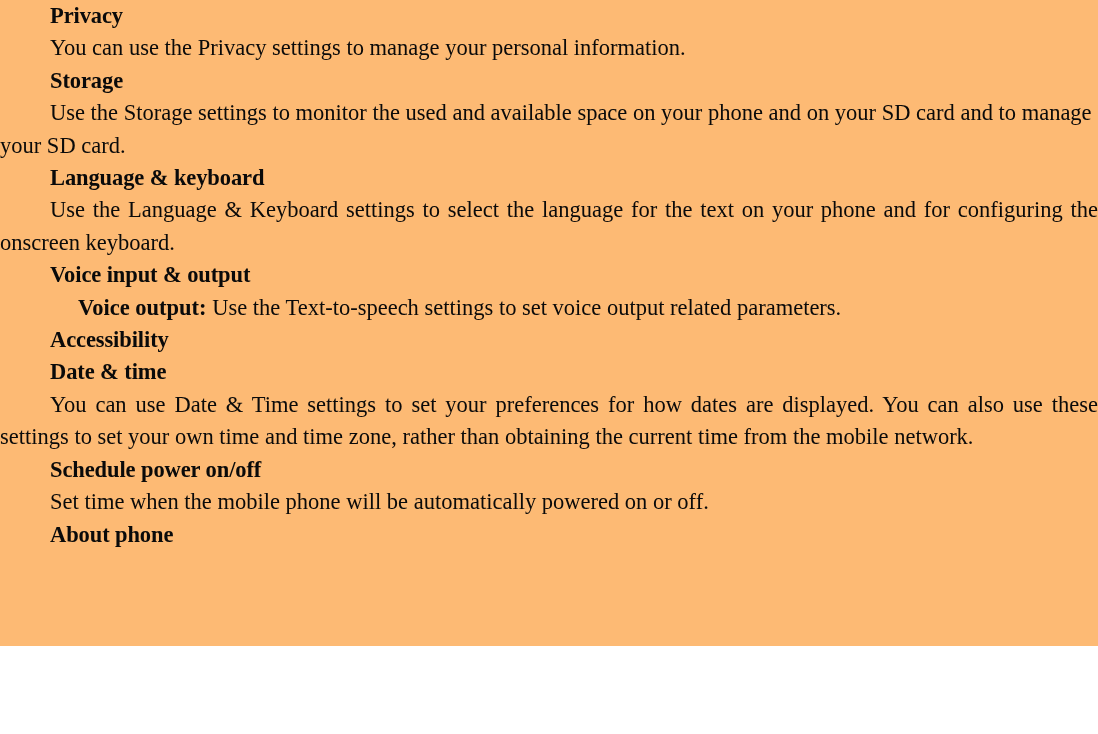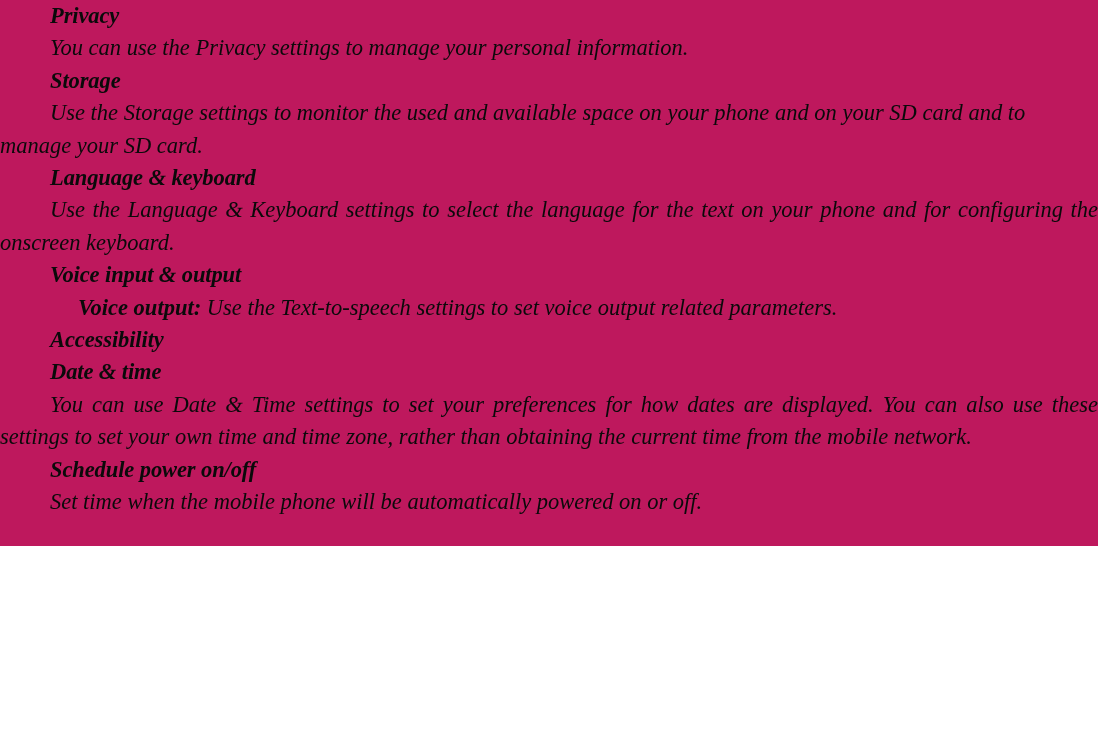--- a/index.html
+++ b/index.html
@@ -3,26 +3,25 @@
 <meta charset="utf-8">
 <style>
   html, body {
     margin: 0;
     padding: 0;
     background: #ffffff;
   }
   .page {
     position: relative;
     width: 1098px;
-    height: 546px;
-    background: #be185d;
+    height: 646px;
+    background: #fdba74;
     overflow: hidden;
     font-family: "Liberation Serif", "DejaVu Serif", serif;
     color: #000000;
-    font-style: italic;
   }
   .content {
     position: absolute;
     left: 0;
     top: 0;
     width: 1098px;
   }
   
   .block {
     font-size: 22.5px;
@@ -90,17 +89,18 @@
     <div class="block para last-short"><b>Voice output:</b> <span>Use the Text-to-speech settings to set voice output related parameters.</span></div>
 
     <div class="block heading">Accessibility</div>
 
     <div class="block heading">Date &amp; time</div>
     <div class="block para-justify-all">You can use Date &amp; Time settings to set your preferences for how dates are displayed. You can also use these settings to set your own time and time zone, rather than obtaining the current time from the mobile network.</div>
 
     <div class="block heading">Schedule power on/off</div>
     <div class="block para last-short">Set time when the mobile phone will be automatically powered on or off.</div>
 
+    <div class="block heading">About phone</div>
 
   </div>
 
   <div class="pagenum">-33-</div>
 </div>
 
 </body></html>

